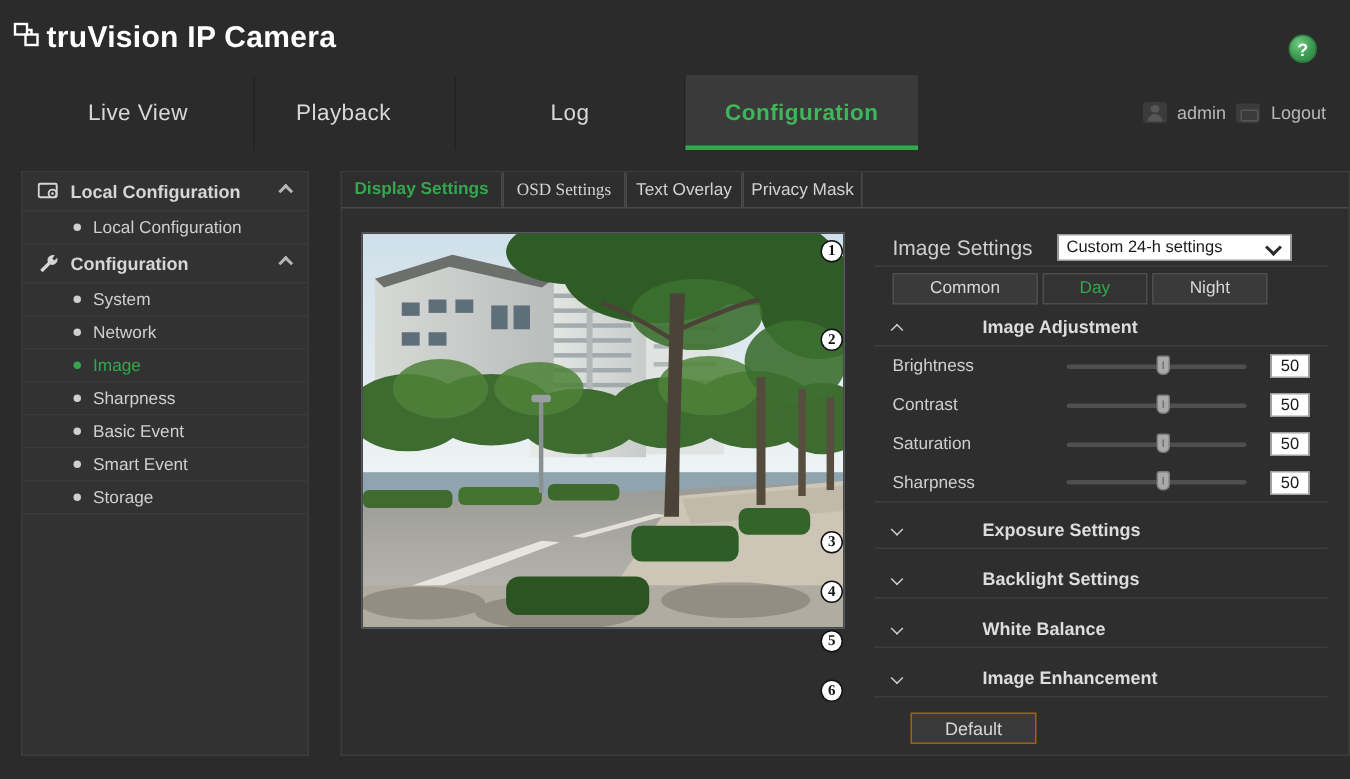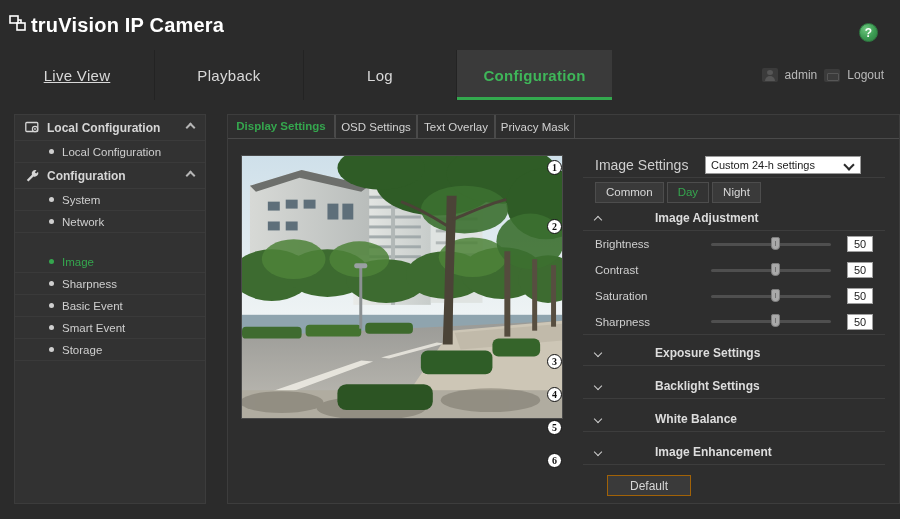--- a/index.html
+++ b/index.html
@@ -30,21 +30,21 @@
   .nav-tab {
     position: absolute; top: 0; height: 50px;
     display: flex; align-items: center; justify-content: center;
     font-size: 15px; color: #d8d8d8; letter-spacing: .3px;
     border-right: 1px solid #232323;
   }
   .nav-tab.active { background: #3a3a3a; color: #3fb659; font-weight: bold; }
   .nav-tab.active::after {
     content: ""; position: absolute; left: 0; right: 0; bottom: 0; height: 3px; background: #33a94e;
   }
-  #nav-t0 { left: 0px;   width: 155px; text-decoration: underline; }
+  #nav-t0 { left: 15px;   width: 155px; }
   #nav-t1 { left: 155px; width: 149px; }
   #nav-t2 { left: 304px; width: 153px; }
   #nav-t3 { left: 457px; width: 155px; border-right: none; }
 
   #user-area { position: absolute; right: 16px; top: 0; height: 50px; display: flex; align-items: center; gap: 7px; }
   .user-ico { width: 16px; height: 14px; background: #3b3b3b; border-radius: 2px; position: relative; }
   .user-ico .head { position: absolute; left: 5px; top: 2px; width: 6px; height: 5px; border-radius: 50%; background: #565656; }
   .user-ico .body { position: absolute; left: 3px; bottom: 1px; width: 10px; height: 5px; border-radius: 5px 5px 0 0; background: #565656; }
   .logout-ico { width: 16px; height: 13px; background: #3b3b3b; border-radius: 2px; position: relative; }
   .logout-ico::after { content:""; position:absolute; left:3px; top:4px; width:10px; height:6px; border:1px solid #565656; border-radius:1px; }
@@ -66,37 +66,37 @@
   .side-group .g-label { font-size: 12px; font-weight: bold; color: #d6d6d6; }
   .side-group .caret {
     position: absolute; right: 11px; top: 9px; width: 7px; height: 7px;
     border-left: 2px solid #b6b6b6; border-top: 2px solid #b6b6b6; transform: rotate(45deg);
   }
   .side-item {
     height: 22px; display: flex; align-items: center; padding-left: 34px;
     border-bottom: 1px solid #3a3a3a; font-size: 11.5px; color: #cfcfcf; background: #323232;
   }
   .side-item .dot { width: 5px; height: 5px; border-radius: 50%; background: #cfcfcf; margin-right: 8px; flex: 0 0 auto; }
-  .side-item.selected { color: #35a64e; margin-top: 18px; }
+  .side-item.selected { color: #35a64e; }
   .side-item.selected .dot { background: #35a64e; }
 
   
   #content {
     position: absolute; left: 227px; top: 14px; width: 673px; height: 390px;
     background: #2e2e2e; border: 1px solid #3d3d3d;
   }
   #tabstrip { position: relative; height: 24px; background: #2e2e2e; border-bottom: 1px solid #4a4a4a; }
   .ctab {
     position: absolute; top: 0; height: 23px; display: flex; align-items: center; justify-content: center;
     font-size: 11.5px; color: #d2d2d2; background: #2e2e2e;
     border-left: 1px solid #4a4a4a; border-right: 1px solid #4a4a4a;
   }
   .ctab.active { color: #35a64e; border-bottom: 1px solid #2e2e2e; font-weight: bold; }
   #ctab0 { left: 0px;   width: 107px; border-left: none; }
-  #ctab1 { left: 107px; width: 82px; }
+  #ctab1 { left: 107px; width: 82px; font-family: Liberation Serif, serif; }
   #ctab2 { left: 189px; width: 78px; }
   #ctab3 { left: 267px; width: 80px; }
 
   
   #video {
     position: absolute; left: 13px; top: 40px; width: 322px; height: 264px;
     overflow: hidden; background: #8fa4ae; border: 1px solid #4a4a4a;
   }
   #video svg { display: block; width: 100%; height: 100%; }
 
@@ -111,21 +111,21 @@
     display: flex; align-items: center; position: relative;
   }
   .select-box .sel-val { font-size: 11px; color: #1b1b1b; padding-left: 5px; }
   .select-box .sel-caret {
     position: absolute; right: 7px; top: 4px; width: 8px; height: 8px;
     border-left: 2px solid #2a2a2a; border-bottom: 2px solid #2a2a2a; transform: rotate(-45deg);
   }
 
   #segbtns { display: flex; gap: 3px; padding-left: 12px; height: 28px; align-items: center; }
   .segbtn {
-    height: 21px; padding: 0 10px; background: #3a3a3a; border: 1px solid #4d4d4d;
+    height: 21px; padding: 0 24px; background: #3a3a3a; border: 1px solid #4d4d4d;
     display: flex; align-items: center; font-size: 11.5px; color: #d8d8d8;
   }
   .segbtn.active { color: #35a64e; background: #333333; }
 
   .section-head {
     position: relative; height: 25px; display: flex; align-items: center;
     padding-left: 12px; border-bottom: 1px solid #3d3d3d; gap: 48px;
   }
   .section-head .sec-caret { width: 9px; height: 9px; position: relative; margin-right: 3px; flex: 0 0 auto; }
   .section-head .sec-caret i {

